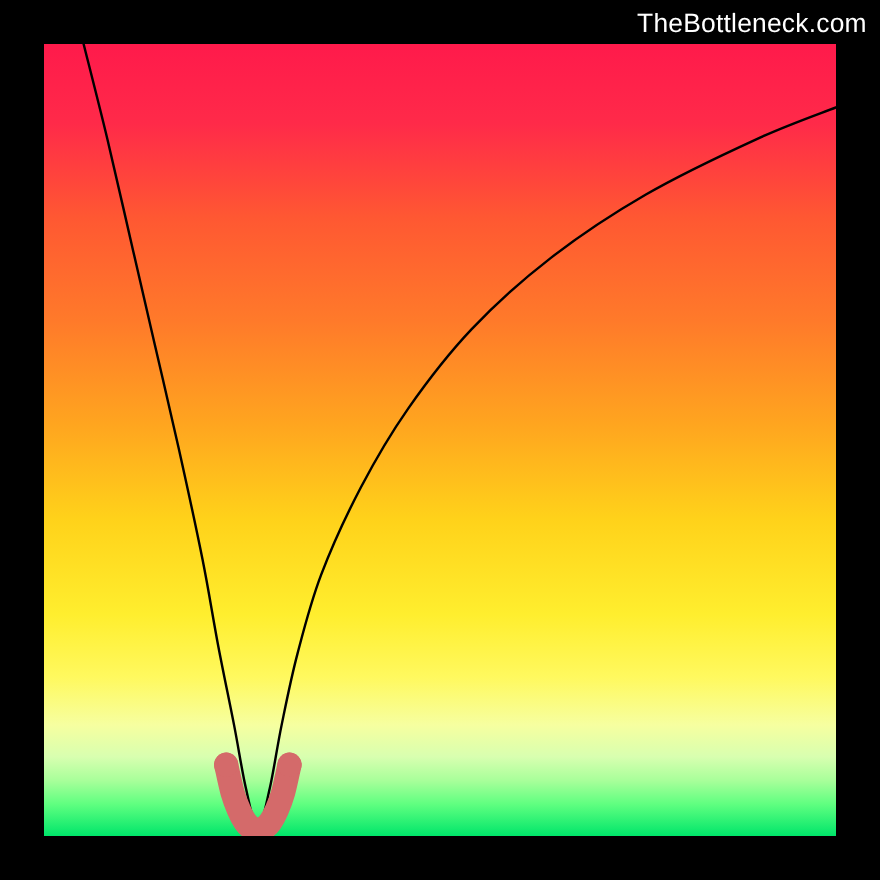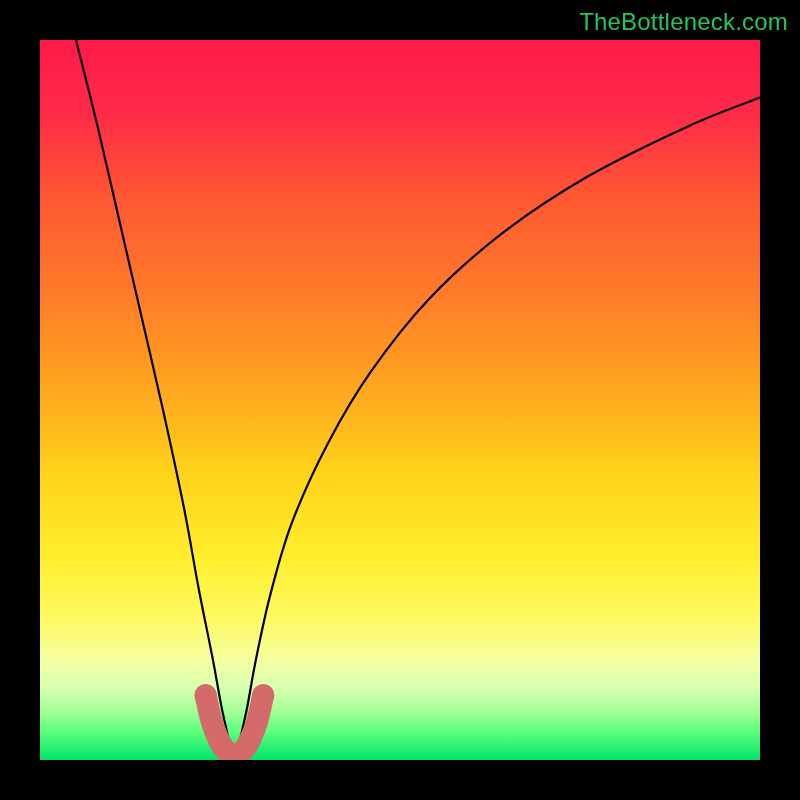--- a/index.html
+++ b/index.html
@@ -33,21 +33,21 @@
     top: 0;
     width: 100%;
     height: 100%;
   }
   .watermark {
     position: absolute;
     top: 8px;
     right: 12px;
     font-size: 24px;
     font-weight: 500;
-    color: #22c55e;
+    color: #ffffff;
     letter-spacing: 0.2px;
     font-family: Arial, Helvetica, sans-serif;
   }
   svg.curve {
     position: absolute;
     left: 0;
     top: 0;
     width: 100%;
     height: 100%;
   }

